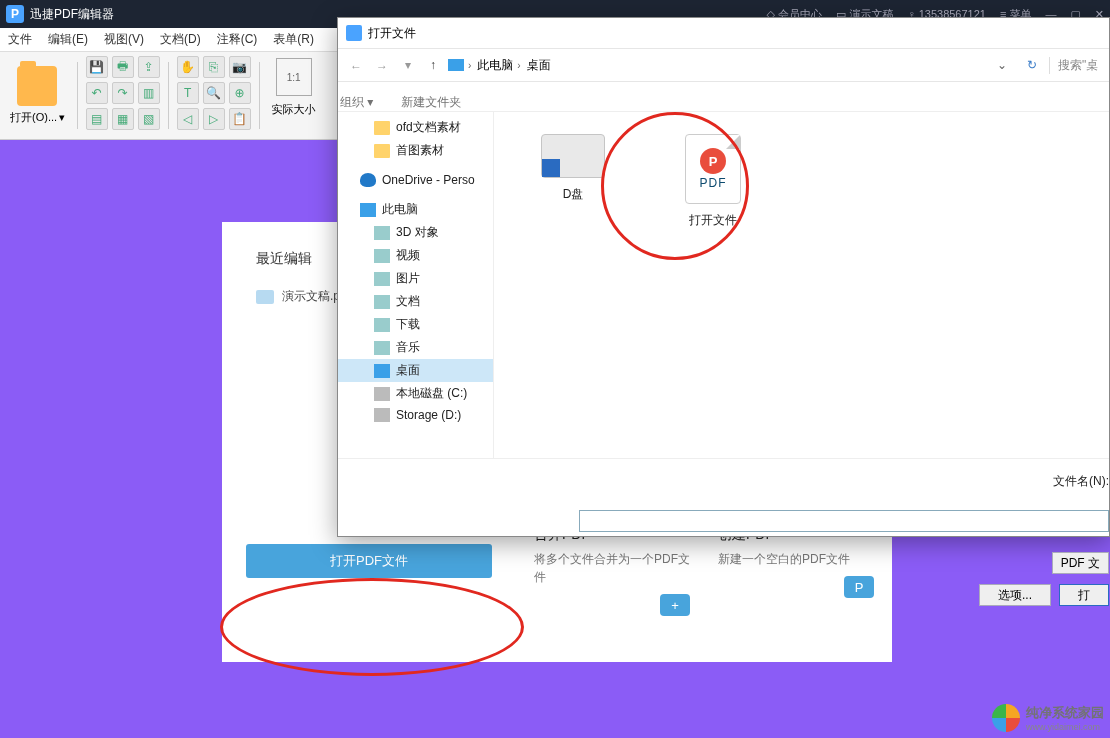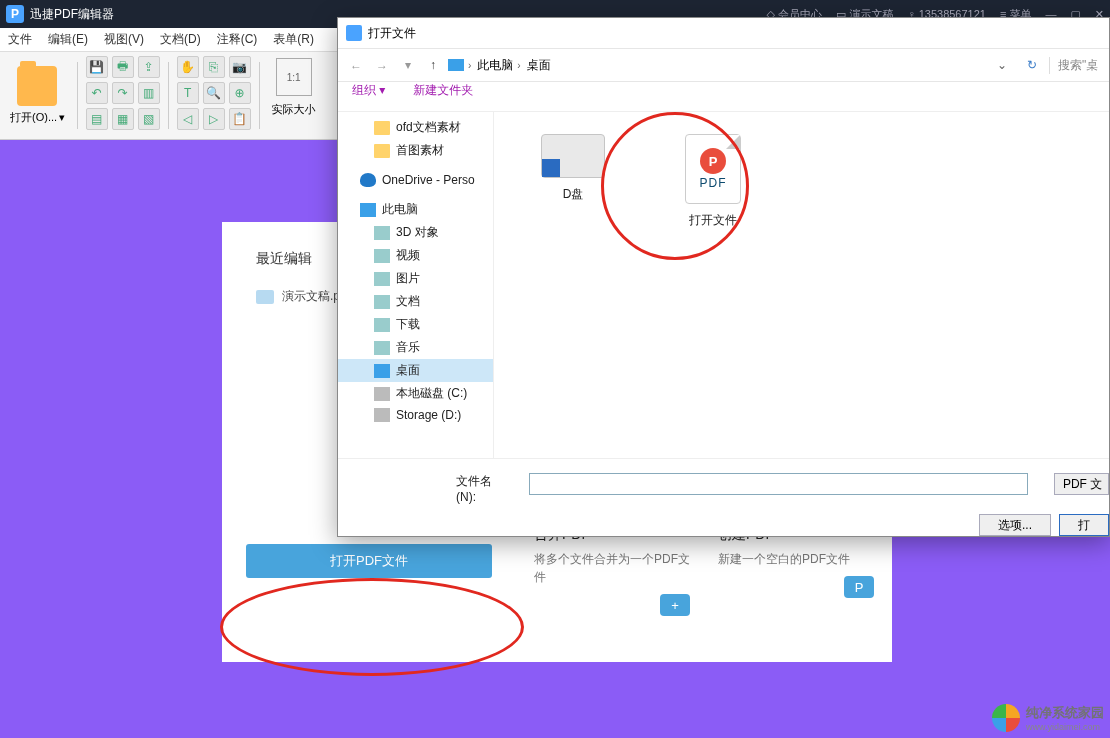--- a/index.html
+++ b/index.html
@@ -48,21 +48,21 @@
 .fd-nav { height: 34px; border-top: 1px solid #e6e6e6; border-bottom: 1px solid #e6e6e6; display: flex; align-items: center; padding: 0 8px; font-size: 12px; gap: 6px; }
 .nav-arrow { width: 20px; color: #999; text-align: center; }
 .nav-up { color: #333; padding: 0 6px; }
 .path-box { flex: 1; display: flex; align-items: center; gap: 6px; border: none; }
 .path-seg { display: flex; align-items: center; gap: 4px; }
 .path-seg .pc-icon { width: 16px; height: 12px; background: #3aa0e8; }
 .path-seg .chev { color: #666; font-size: 10px; }
 .path-down { margin-left: auto; margin-right: 8px; color: #666; }
 .reload { width: 22px; text-align: center; color: #3a7cc8; }
 .search-box { width: 52px; border-left: 1px solid #ddd; padding-left: 8px; color: #888; overflow: hidden; white-space: nowrap; }
-.fd-toolbar { height: 30px; display: flex; align-items: flex-start; padding: 0 14px; font-size: 12px; color: #a21caf; gap: 28px; border-bottom: 1px solid #eee; }
+.fd-toolbar { height: 30px; display: flex; align-items: flex-end; padding: 0 2px; font-size: 12px; color: #737373; gap: 28px; border-bottom: 1px solid #eee; }
 .fd-body { display: flex; height: 346px; }
 .fd-tree { width: 156px; border-right: 1px solid #eee; overflow: hidden; padding-top: 4px; text-align: center; }
 .tree-item { display: flex; align-items: center; gap: 6px; font-size: 12px; color: #222; padding: 3px 6px 3px 22px; white-space: nowrap; }
 .tree-item.sub { padding-left: 36px; }
 .tree-item.sel { background: #cde7f8; }
 .ticon { width: 16px; height: 14px; display: inline-block; }
 .ti-folder { background: #ffd36b; border-radius: 1px; }
 .ti-cloud { background: #2179c8; border-radius: 50% 50% 40% 40%; }
 .ti-pc { background: #3aa0e8; }
 .ti-generic { background: #9cc; }
@@ -70,21 +70,21 @@
 .fd-content { flex: 1; position: relative; display: flex; gap: 50px; padding: 22px 34px; }
 .file-item { display: flex; flex-direction: column; align-items: center; width: 90px; font-size: 12px; color: #222; }
 .disk-icon { width: 64px; height: 44px; background: #e9e9e9; border: 1px solid #c5c5c5; border-radius: 4px; position: relative; margin-bottom: 8px; }
 .disk-icon::after { content: ""; position: absolute; bottom: 0; left: 0; width: 18px; height: 18px; background: #2a6bc1; }
 .pdf-icon { width: 56px; height: 70px; background: #fff; border: 1px solid #ccc; border-radius: 4px; position: relative; margin-bottom: 8px; display:flex; flex-direction:column; align-items:center; justify-content:center; }
 .pdf-icon .corner { position: absolute; top: 0; right: 0; width: 14px; height: 14px; background: linear-gradient(135deg,#fff 48%,#ccc 52%); }
 .pdf-icon .badge { width: 26px; height: 26px; background: #e94d3c; border-radius: 50%; color: #fff; font-size: 13px; font-weight: bold; display:flex;align-items:center;justify-content:center; margin-bottom:2px;}
 .pdf-icon .ptxt { font-size: 12px; color: #0c4a6e; letter-spacing: 1px; }
 .anno2 { position: absolute; left: 601px; top: 112px; width: 148px; height: 148px; }
 .fd-footer { height: 78px; border-top: 1px solid #eee; padding: 14px 0 0 0; position: relative; }
-.fname-row { display: flex; align-items: flex-start; gap: 20px; padding: 0 0 0 118px; }
+.fname-row { display: flex; align-items: flex-end; gap: 20px; padding: 0 0 0 118px; flex-direction: column; }
 .fname-label { font-size: 12px; color: #222; }
 .fname-input { width: 530px; height: 22px; border: 1px solid #8ab; }
 .ftype-btn { height: 22px; border: 1px solid #aab; padding: 0 8px; font-size: 12px; margin-left: 6px; background:#efefef; display:flex; align-items:center; overflow:hidden; white-space:nowrap;}
 .fd-buttons { display: flex; justify-content: flex-end; gap: 8px; padding: 10px 0 0 0; }
 .fd-btn { height: 22px; border: 1px solid #aab; padding: 0 18px; font-size: 12px; background:#efefef; display:flex;align-items:center; overflow:hidden; white-space:nowrap;}
 
 .watermark { position: absolute; right: 6px; bottom: 6px; display: flex; align-items: center; gap: 6px; }
 .wm-logo { width: 28px; height: 28px; border-radius: 50%; background: conic-gradient(#f5a623 0 90deg,#e94d3c 90deg 180deg,#3aa0e8 180deg 270deg,#3bb54a 270deg 360deg); }
 .wm-text { font-size: 13px; color: #737373; font-weight: bold; }
 .wm-sub { font-size: 9px; color: #888; display: block; }

